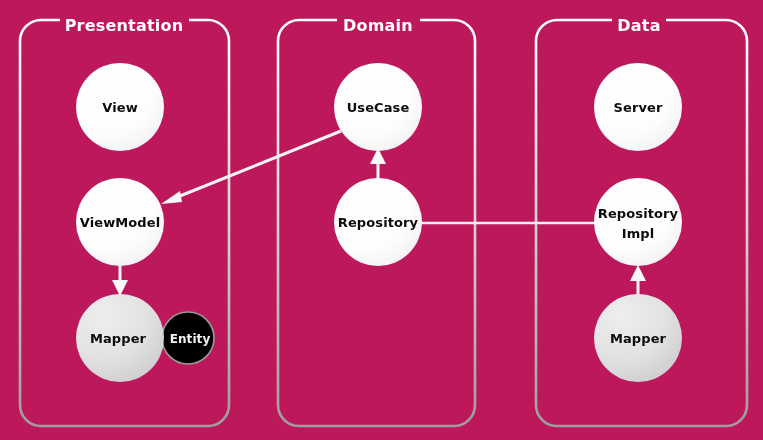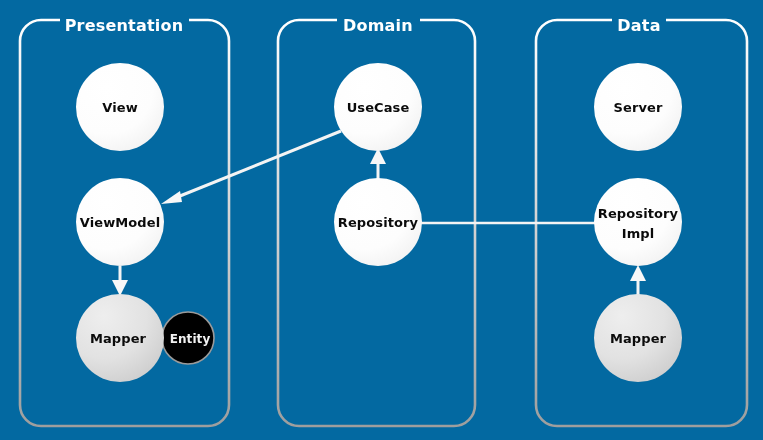--- a/index.html
+++ b/index.html
@@ -10,21 +10,21 @@
   body {
     width: 763px;
     height: 440px;
     overflow: hidden;
     font-family: "DejaVu Sans", "Liberation Sans", sans-serif;
   }
   #stage {
     position: relative;
     width: 763px;
     height: 440px;
-    background: #0369a1;
+    background: #be185d;
   }
   #diagram-svg {
     position: absolute;
     left: 0;
     top: 0;
     width: 763px;
     height: 440px;
   }
   .layer-title {
     font-family: "DejaVu Sans", "Liberation Sans", sans-serif;

